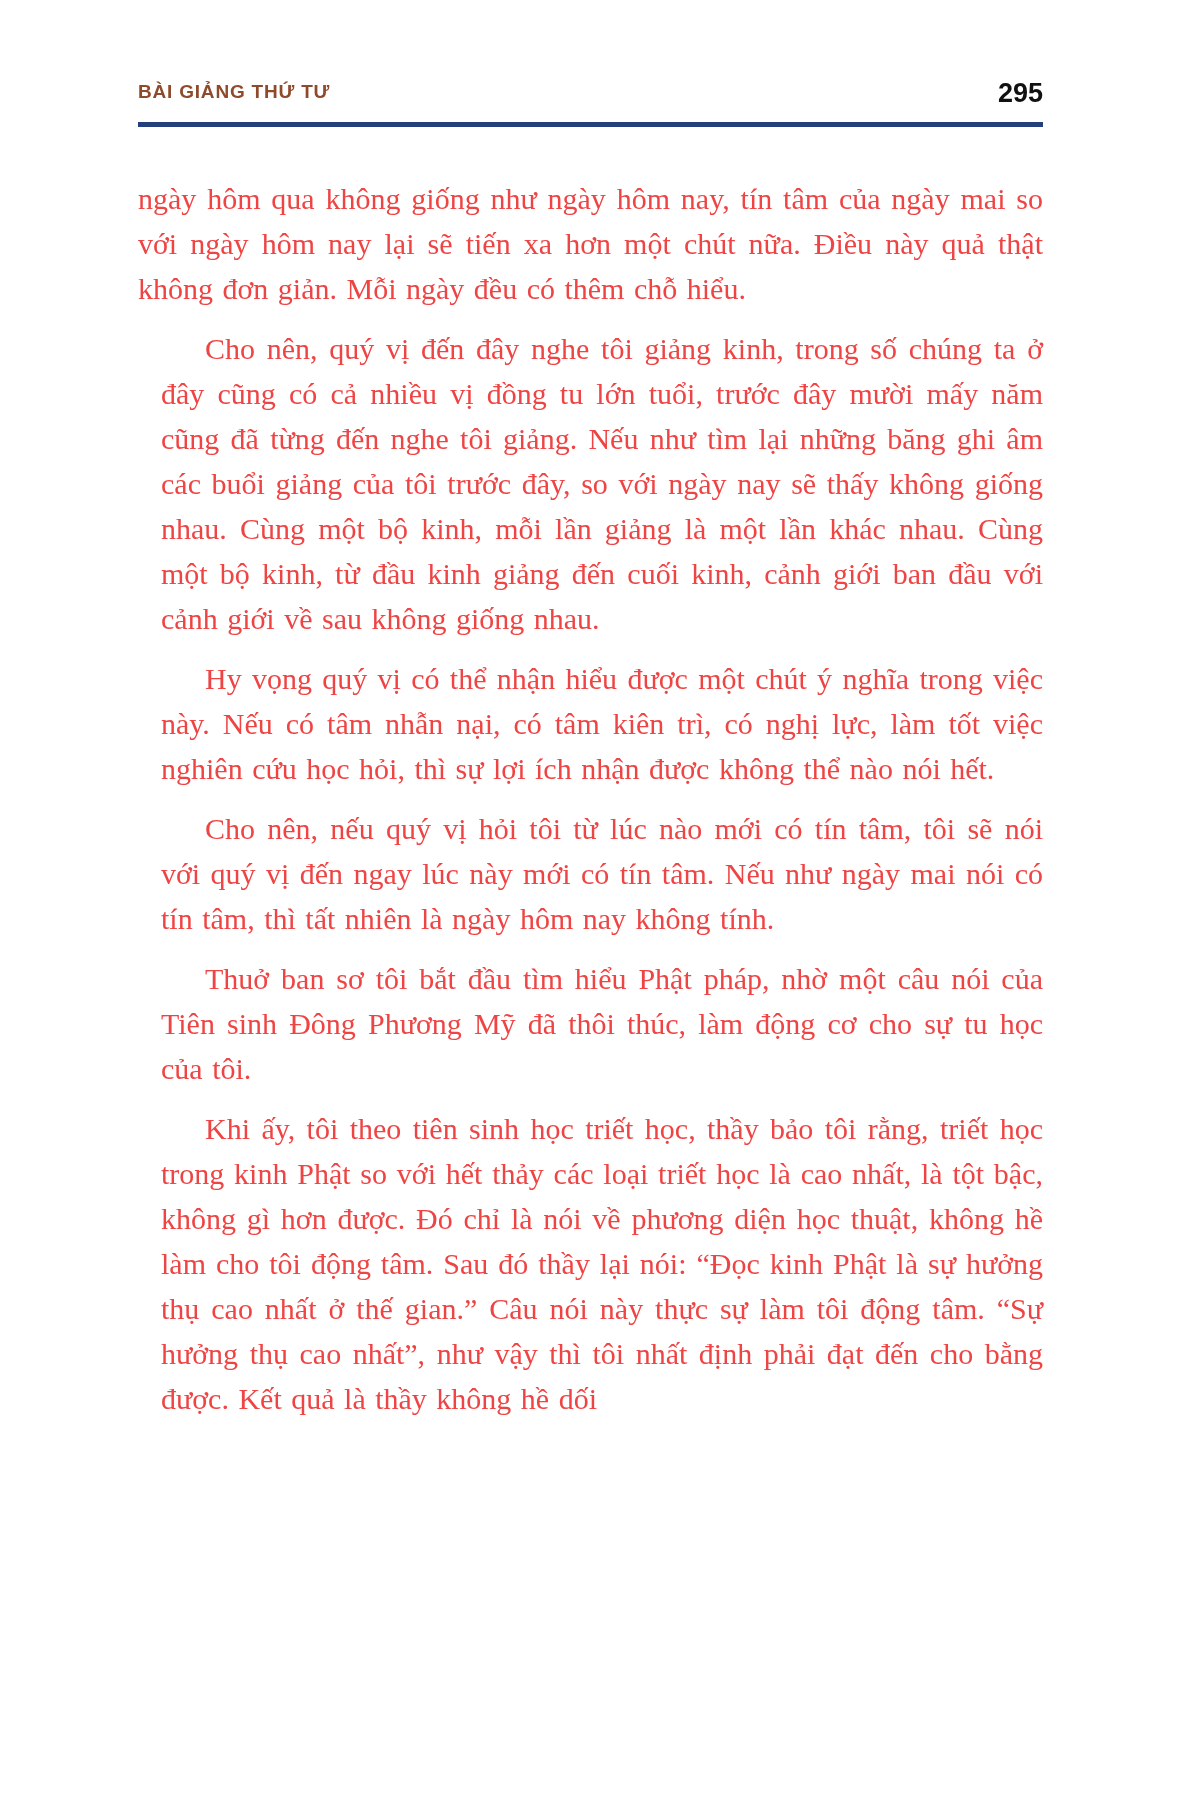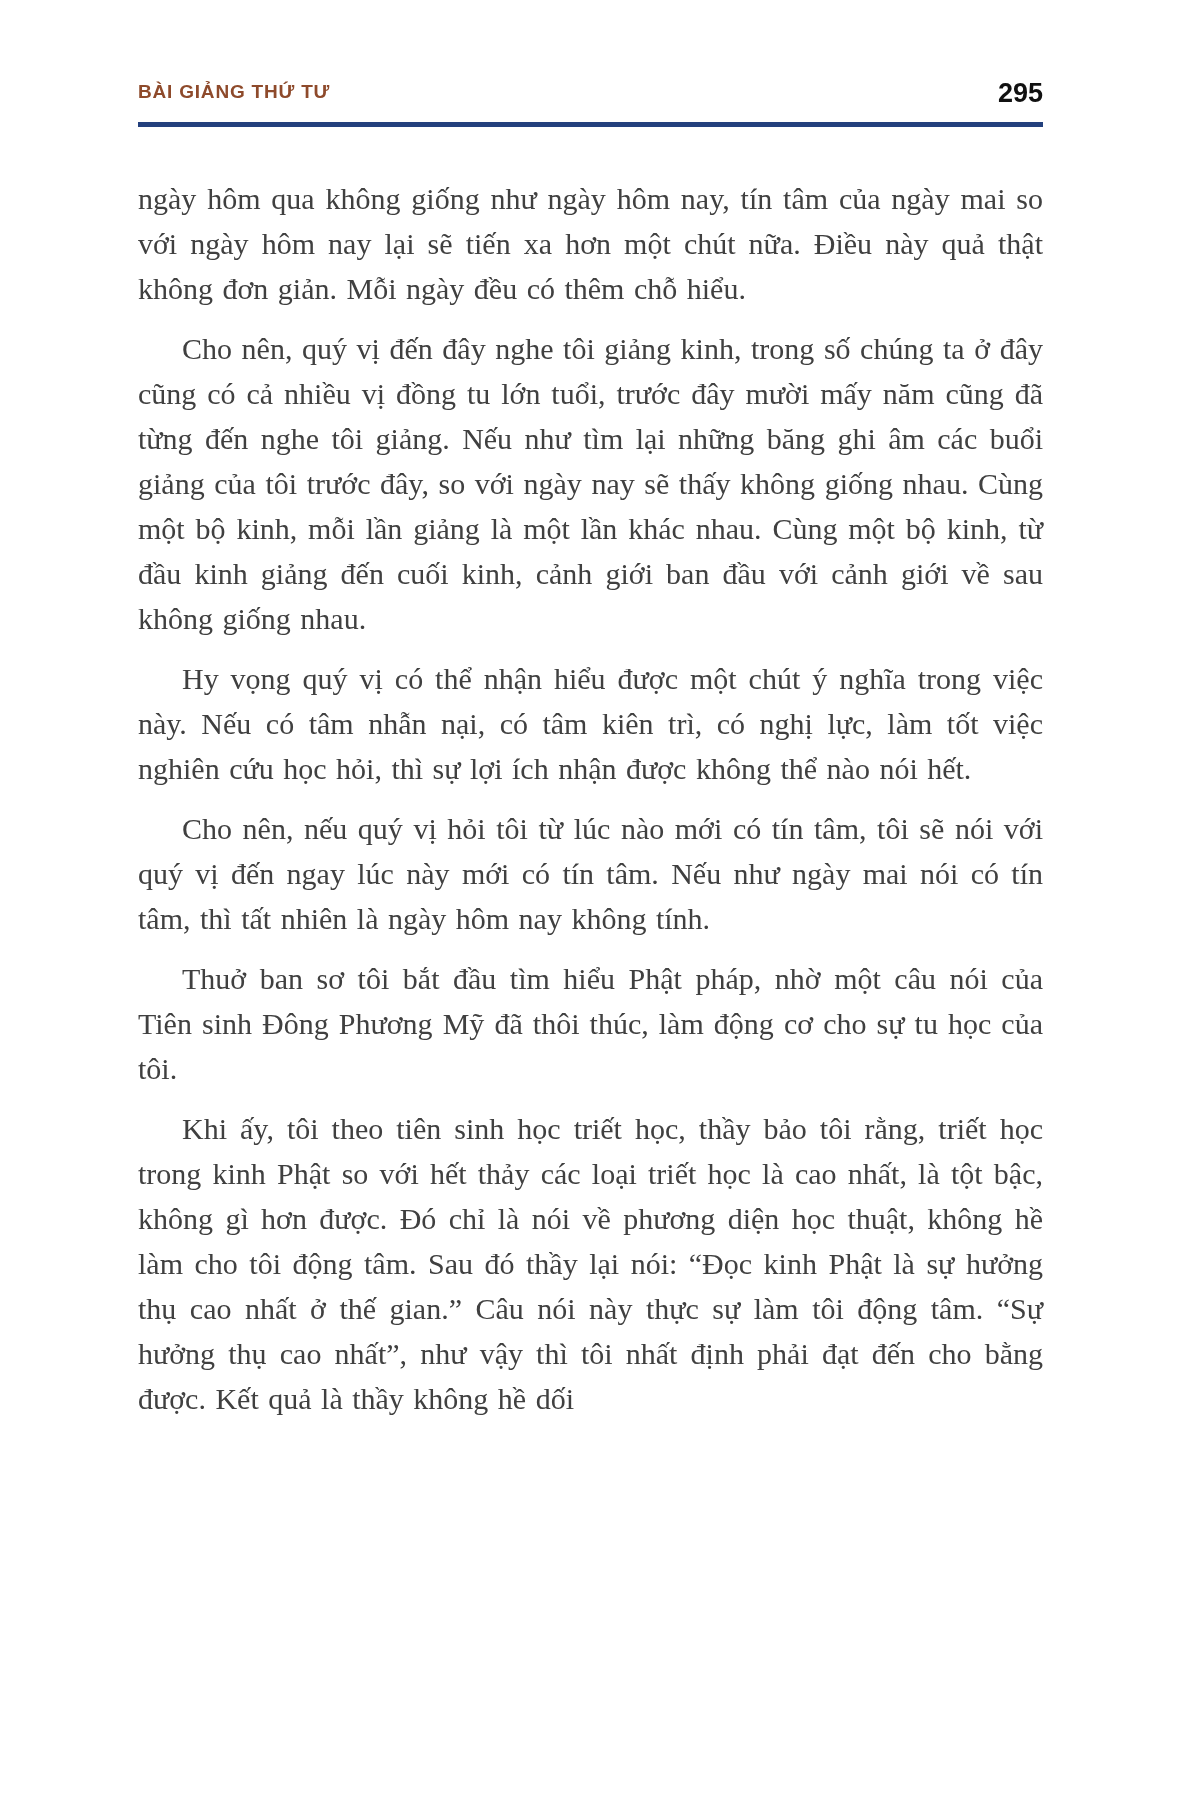--- a/index.html
+++ b/index.html
@@ -58,35 +58,36 @@
     color: #161616;
     text-align: justify;
     word-spacing: 2px;
   }
   .body-text p {
     margin: 0 0 0 0;
     padding: 0;
   }
   .body-text p + p {
     margin-top: 15px;
+    margin-left: 23px;
   }
   .body-text p.indent {
     text-indent: 44px;
   }
 </style>
 </head>
 <body>
 
 <div class="page" style="background: rgb(255, 255, 255);">
   <div class="header">
     <div class="running-head" style="color: rgb(142, 74, 43);">BÀI GIẢNG THỨ TƯ</div>
     <div class="page-number">295</div>
   </div>
   <div class="header-rule" style="background: rgb(35, 64, 125);"></div>
-  <div class="body-text" style="color: #404040;">
+  <div class="body-text" style="color: #ef4444;">
       <p>ngày hôm qua không giống như ngày hôm nay, tín tâm của ngày mai so với ngày hôm nay lại sẽ tiến xa hơn một chút nữa. Điều này quả thật không đơn giản. Mỗi ngày đều có thêm chỗ hiểu.</p>
       <p class="indent">Cho nên, quý vị đến đây nghe tôi giảng kinh, trong số chúng ta ở đây cũng có cả nhiều vị đồng tu lớn tuổi, trước đây mười mấy năm cũng đã từng đến nghe tôi giảng. Nếu như tìm lại những băng ghi âm các buổi giảng của tôi trước đây, so với ngày nay sẽ thấy không giống nhau. Cùng một bộ kinh, mỗi lần giảng là một lần khác nhau. Cùng một bộ kinh, từ đầu kinh giảng đến cuối kinh, cảnh giới ban đầu với cảnh giới về sau không giống nhau.</p>
       <p class="indent">Hy vọng quý vị có thể nhận hiểu được một chút ý nghĩa trong việc này. Nếu có tâm nhẫn nại, có tâm kiên trì, có nghị lực, làm tốt việc nghiên cứu học hỏi, thì sự lợi ích nhận được không thể nào nói hết.</p>
       <p class="indent">Cho nên, nếu quý vị hỏi tôi từ lúc nào mới có tín tâm, tôi sẽ nói với quý vị đến ngay lúc này mới có tín tâm. Nếu như ngày mai nói có tín tâm, thì tất nhiên là ngày hôm nay không tính.</p>
       <p class="indent">Thuở ban sơ tôi bắt đầu tìm hiểu Phật pháp, nhờ một câu nói của Tiên sinh Đông Phương Mỹ đã thôi thúc, làm động cơ cho sự tu học của tôi.</p>
       <p class="indent">Khi ấy, tôi theo tiên sinh học triết học, thầy bảo tôi rằng, triết học trong kinh Phật so với hết thảy các loại triết học là cao nhất, là tột bậc, không gì hơn được. Đó chỉ là nói về phương diện học thuật, không hề làm cho tôi động tâm. Sau đó thầy lại nói: “Đọc kinh Phật là sự hưởng thụ cao nhất ở thế gian.” Câu nói này thực sự làm tôi động tâm. “Sự hưởng thụ cao nhất”, như vậy thì tôi nhất định phải đạt đến cho bằng được. Kết quả là thầy không hề dối</p>
     </div>
 </div>
 
 </body></html>

